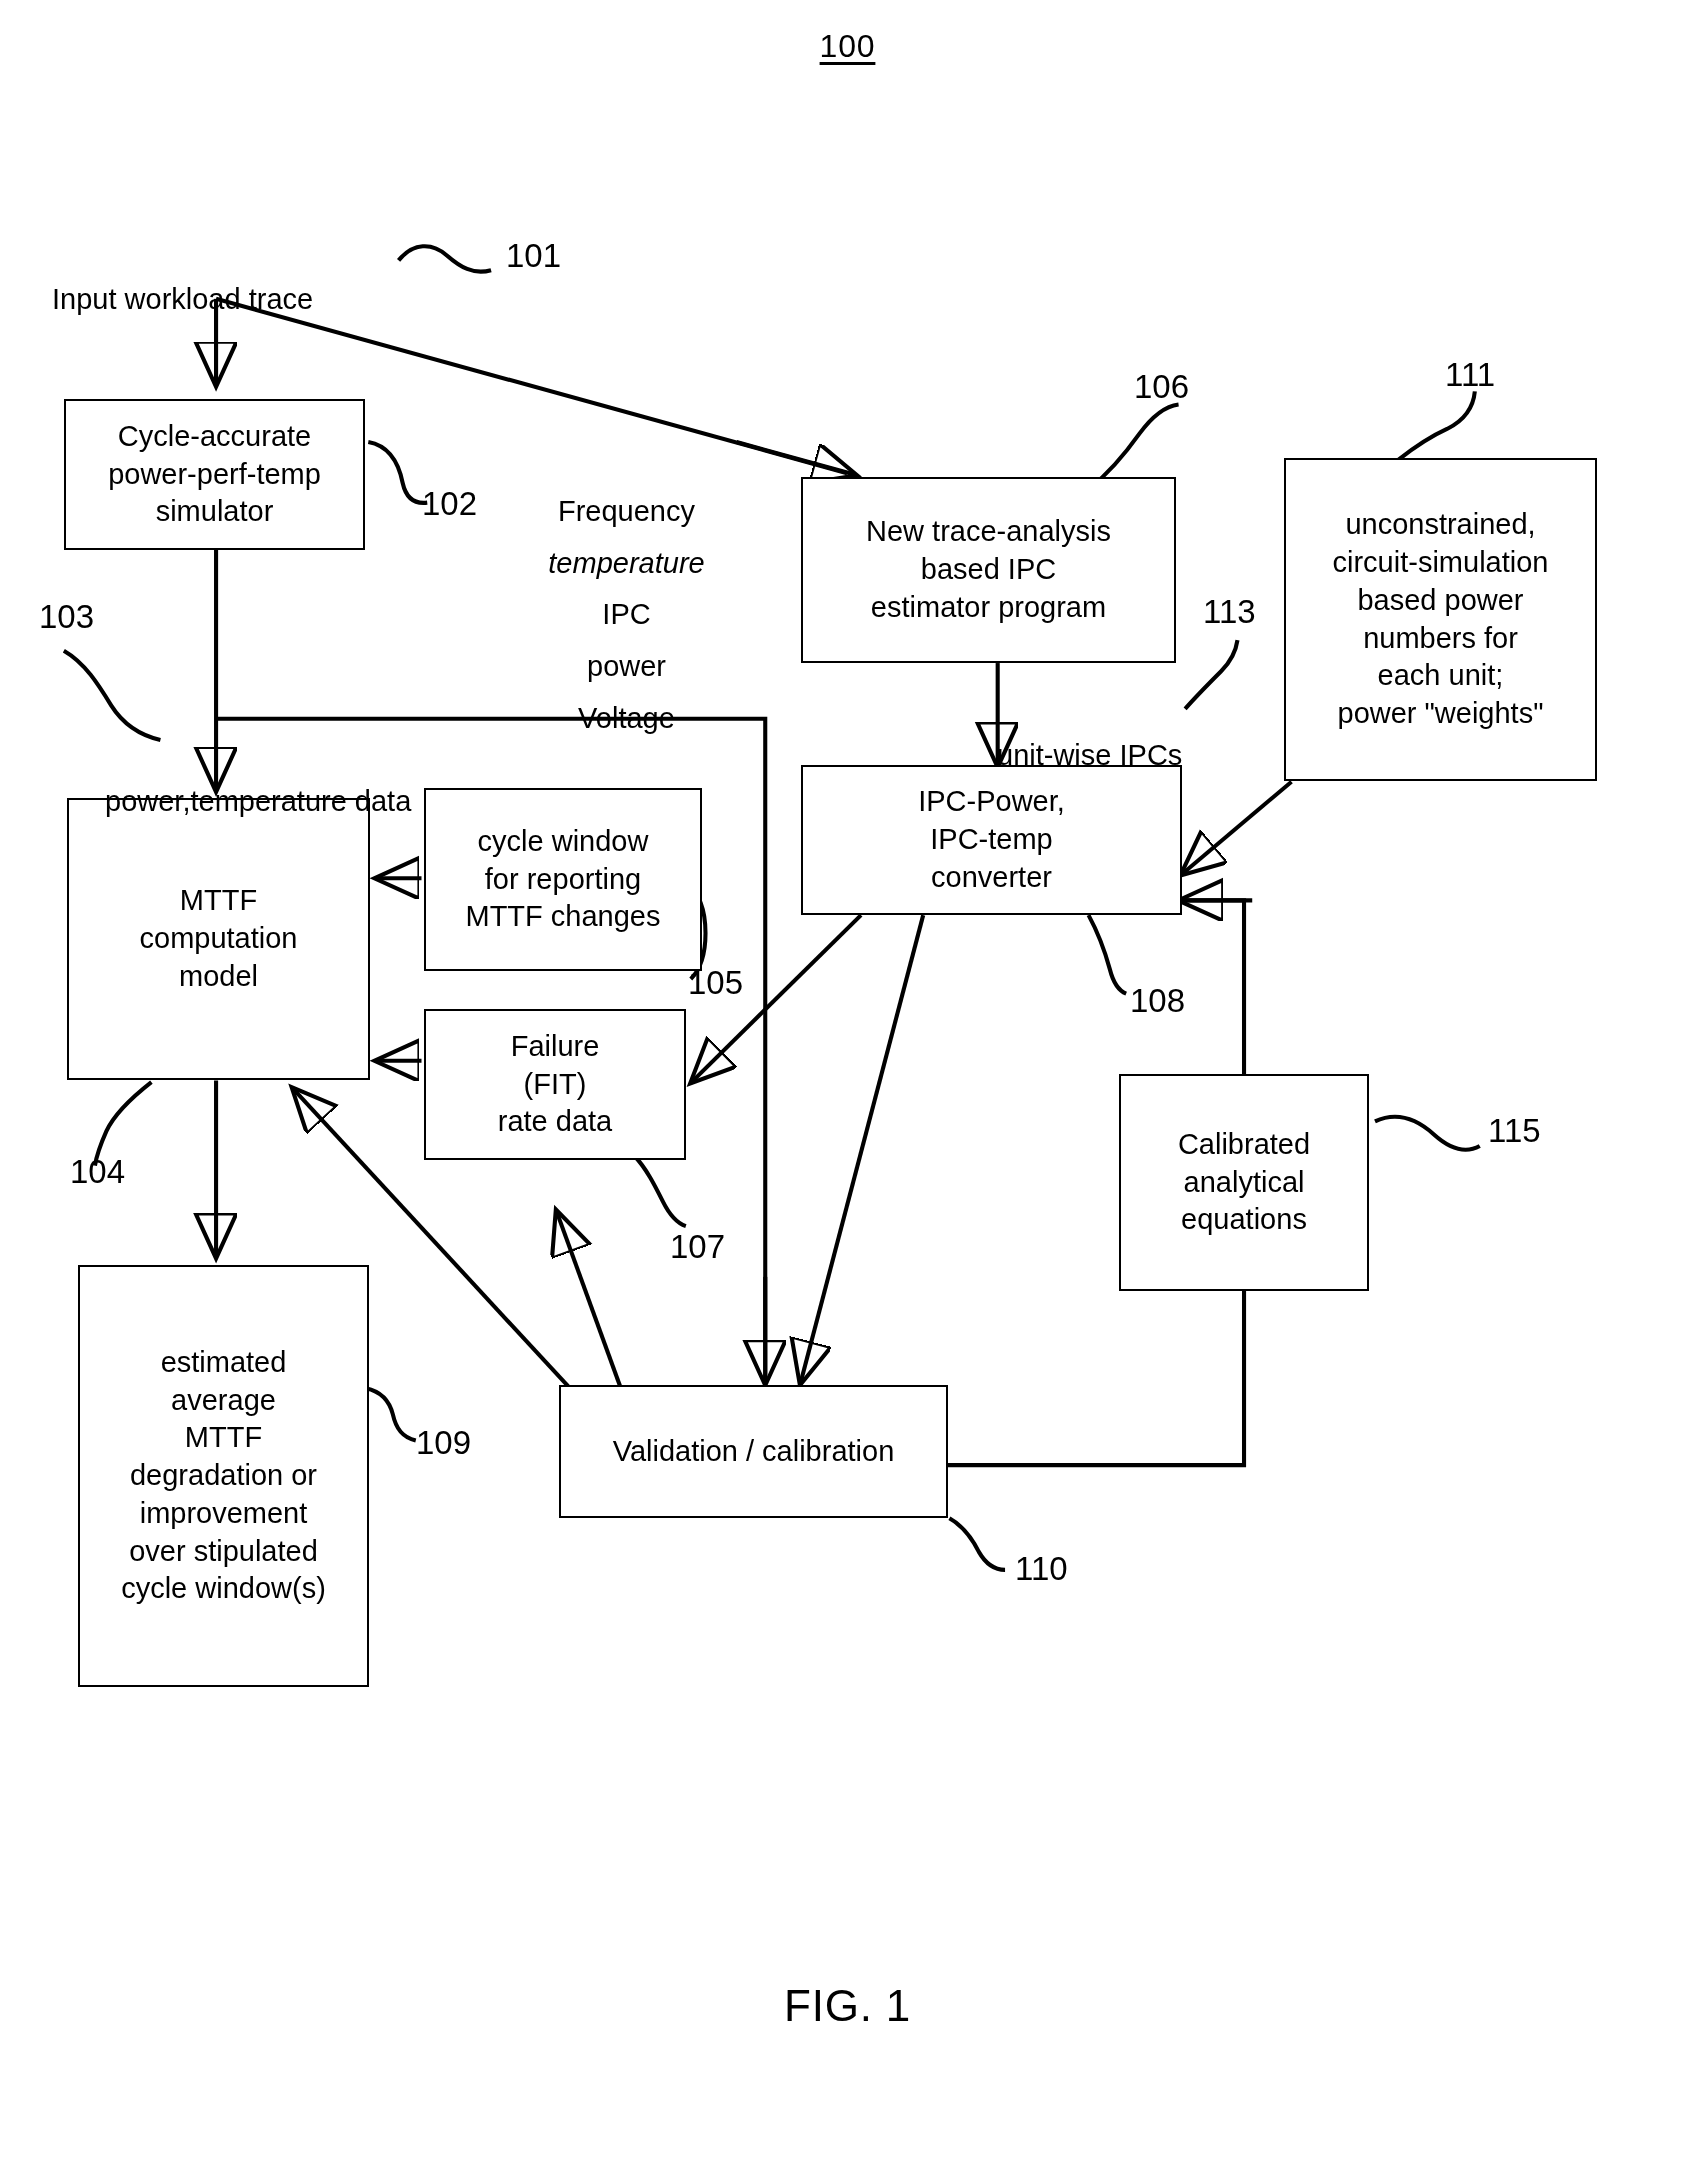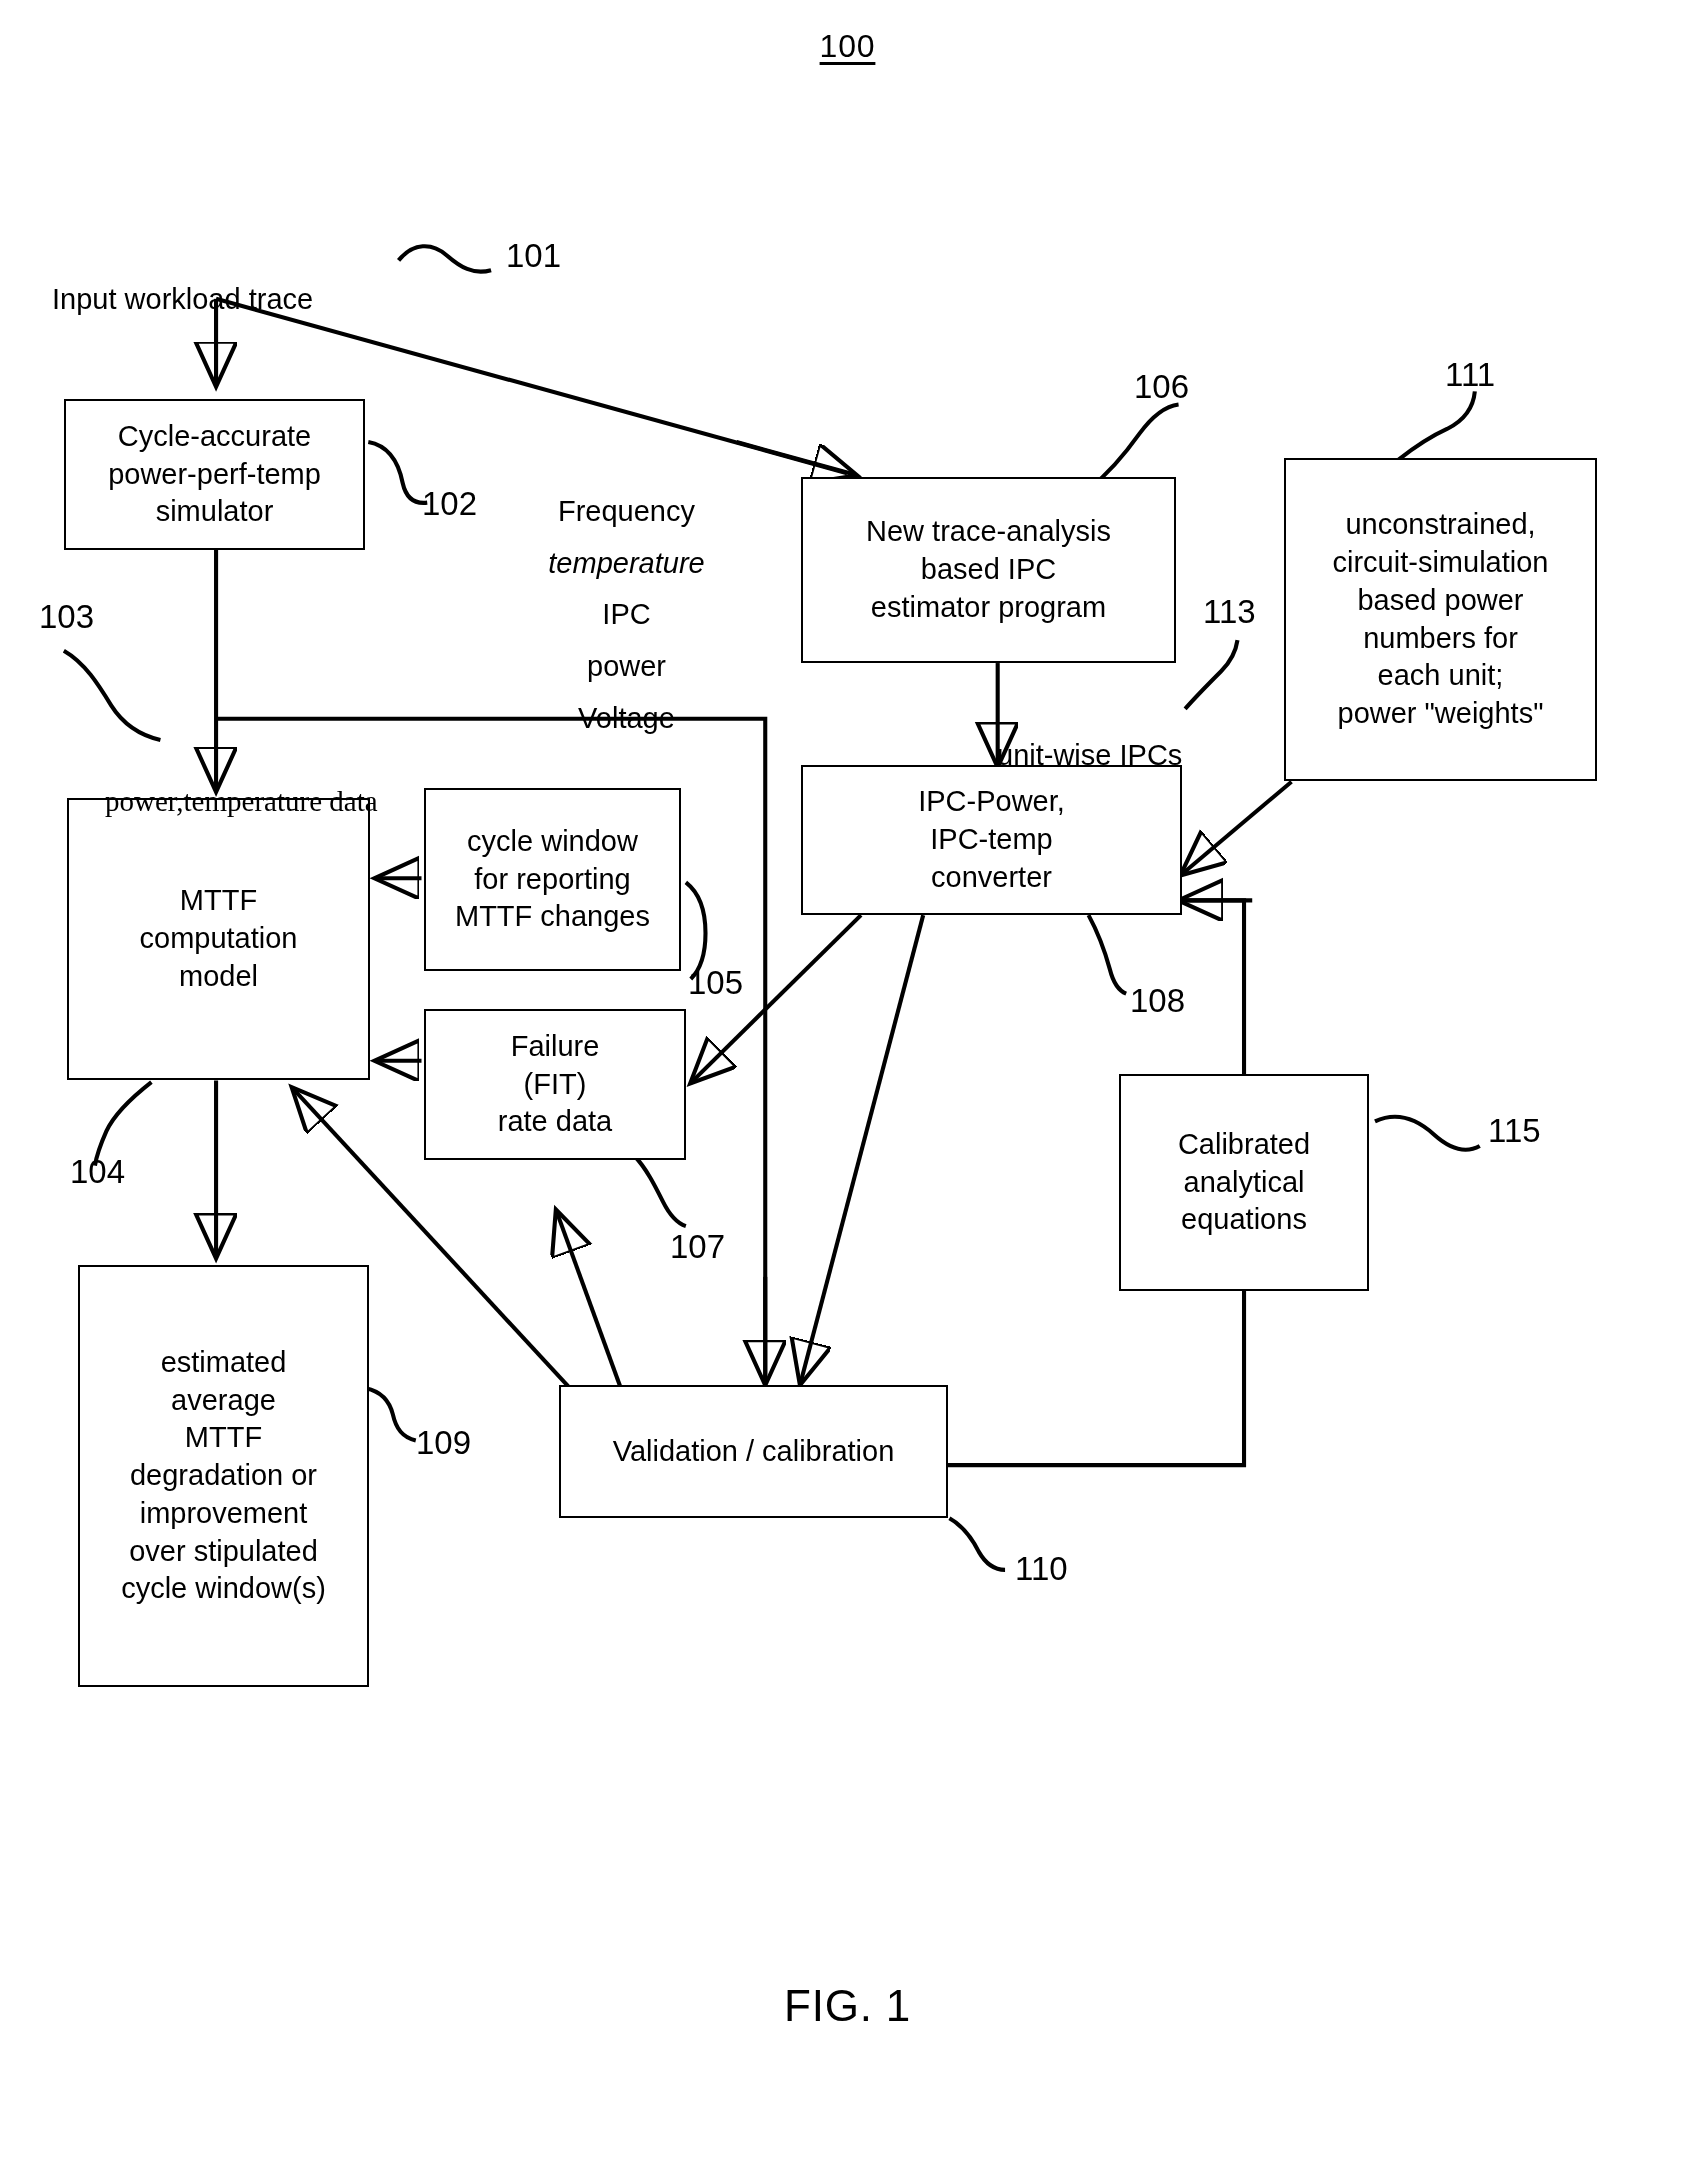--- a/index.html
+++ b/index.html
@@ -160,21 +160,21 @@
 
   <div class="label" style="left:52px; top:233px;">Input workload trace</div>
   <div class="ref" style="left:506px; top:237px;">101</div>
 
   <div class="label center" style="left:524px; top:445px; width:205px;">Frequency</div>
   <div class="label center" style="left:524px; top:497px; width:205px;font-style:italic;">temperature</div>
   <div class="label center" style="left:524px; top:548px; width:205px;">IPC</div>
   <div class="label center" style="left:524px; top:600px; width:205px;">power</div>
   <div class="label center" style="left:524px; top:652px; width:205px;">Voltage</div>
 
-  <div class="label" style="left:105px; top:735px;font-family:Liberation Serif, serif;">power,temperature data</div>
+  <div class="label" style="left:105px; top:735px;">power,temperature data</div>
   <div class="ref" style="left:39px; top:598px;">103</div>
 
   <div class="label" style="left:997px; top:689px;">unit-wise IPCs</div>
   <div class="ref" style="left:1203px; top:593px;">113</div>
 
   <div class="node" style="left:64px; top:399px; width:301px; height:151px;">
     <span class="ln">Cycle-accurate</span>
     <span class="ln">power-perf-temp</span>
     <span class="ln">simulator</span>
   </div>
@@ -197,21 +197,21 @@
   </div>
   <div class="ref" style="left:1445px; top:356px;">111</div>
 
   <div class="node" style="left:67px; top:798px; width:303px; height:282px;">
     <span class="ln">MTTF</span>
     <span class="ln">computation</span>
     <span class="ln">model</span>
   </div>
   <div class="ref" style="left:70px; top:1153px;">104</div>
 
-  <div class="node" style="left:424px; top:788px; width:257px; height:183px;">
+  <div class="node" style="left:424px; top:788px; width:278px; height:183px;">
     <span class="ln">cycle window</span>
     <span class="ln">for reporting</span>
     <span class="ln">MTTF changes</span>
   </div>
   <div class="ref" style="left:688px; top:964px;">105</div>
 
   <div class="node" style="left:801px; top:765px; width:381px; height:150px;">
     <span class="ln">IPC-Power,</span>
     <span class="ln">IPC-temp</span>
     <span class="ln">converter</span>

